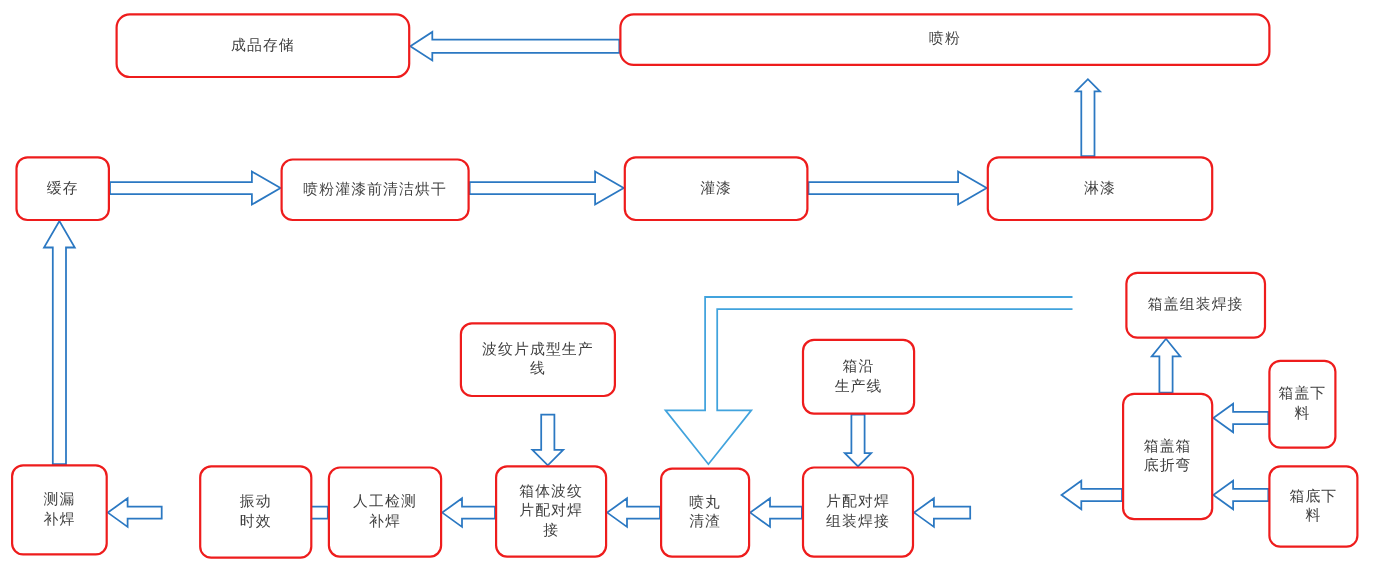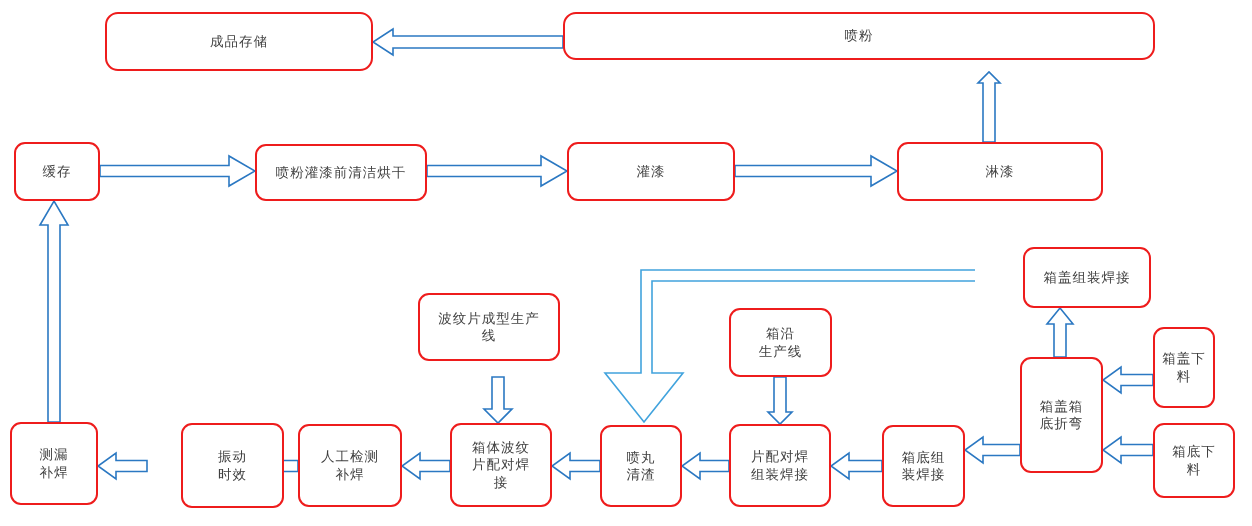--- a/index.html
+++ b/index.html
@@ -80,15 +80,13 @@
 时效</div>
     <div class="node" style="left: 298px; top: 424px; width: 104px; height: 83px;">人工检测
 补焊</div>
     <div class="node" style="left: 450px; top: 423px; width: 102px; height: 84px;">箱体波纹
 片配对焊
 接</div>
     <div class="node" style="left: 600px; top: 425px; width: 82px; height: 82px;">喷丸
 清渣</div>
     <div class="node" style="left: 729px; top: 424px; width: 102px; height: 83px;">片配对焊
 组装焊接</div>
-    <div class="node" style="left: 882px; top: 425px; width: 83px; height: 82px;">箱底组
-装焊接</div>
   </div>
 
 </body></html>

